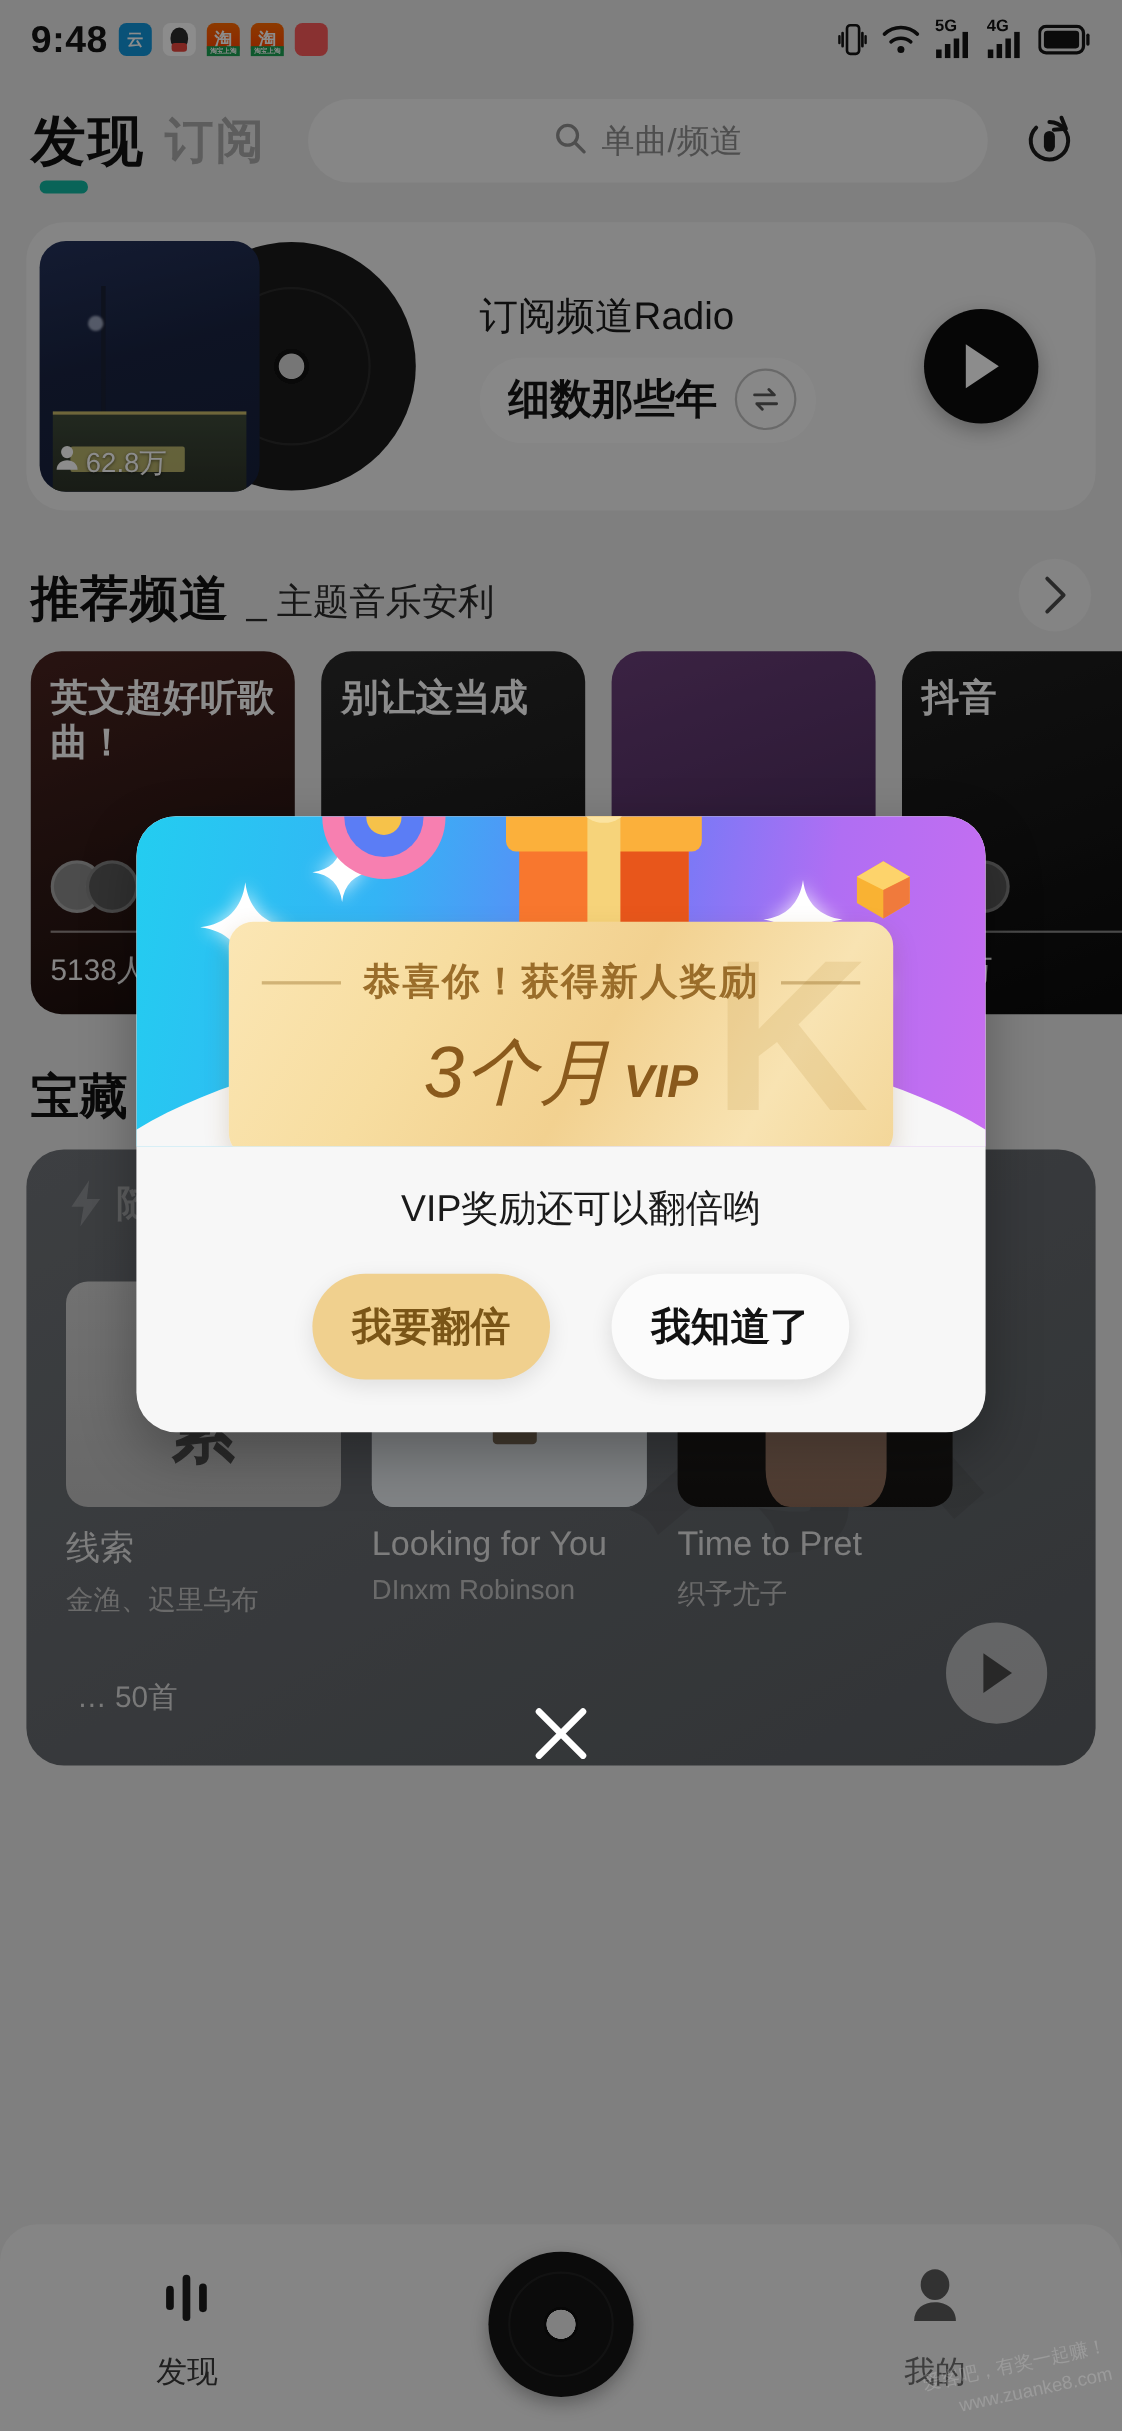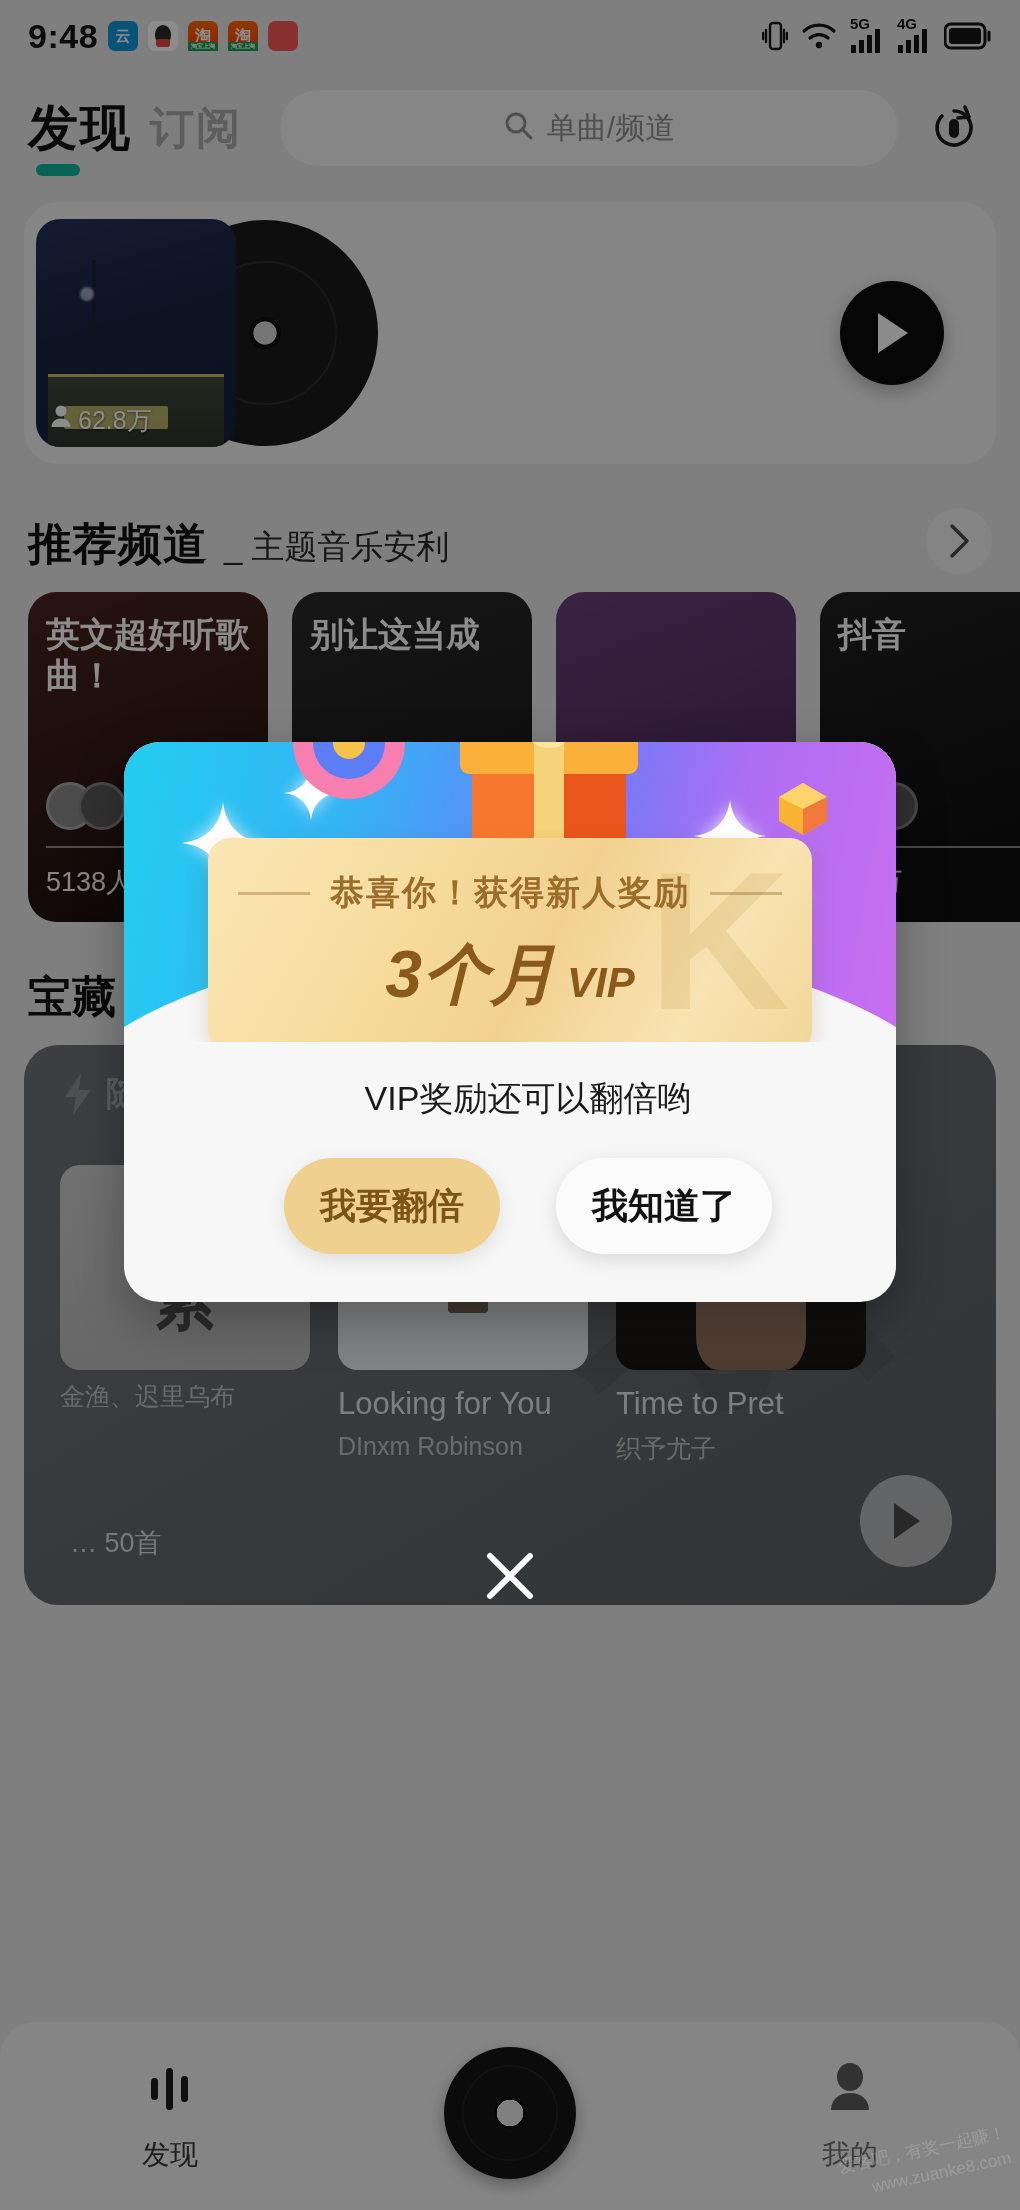--- a/index.html
+++ b/index.html
@@ -227,21 +227,21 @@
   .coupon .cong {
     position: relative; text-align:center; margin-top: 32px;
     color: #9a6d2a; font-size: 34px; font-weight: 700; letter-spacing: 2px;
     display:flex;align-items:center;justify-content:center;gap:20px;
   }
   .coupon .cong .ln { width: 72px; height: 3px; background: rgba(160,120,50,.45); display:block;}
   .coupon .vipline {
     position:relative; text-align:center; margin-top: 14px;
     display:flex;align-items:baseline;justify-content:center;gap:10px;
   }
-  .coupon .vipbig { font-size: 66px; font-weight: 700; font-style: italic; color:#8a5a1c; letter-spacing:1px;text-align:right;}
+  .coupon .vipbig { font-size: 66px; font-weight: 400; font-style: italic; color:#8a5a1c; letter-spacing:1px;text-align:right;}
   .coupon .vipsm { font-size: 42px; font-weight: 800; font-style: italic; color:#8a5a1c;}
   .modal-body { padding: 34px 0 48px 0; text-align:center;margin-left:36px; }
   .modal-note { font-size: 34px; color:#1a1a1a; }
   .modal-btns { display:flex; justify-content:center; gap: 56px; margin-top: 36px;}
   .btn {
     width: 216px; height: 96px; border-radius: 48px;
     display:flex;align-items:center;justify-content:center;
     font-size: 36px; font-weight: 700; border: none; cursor: pointer;
   }
   .btn-secondary { background: #fbfbfb; color:#121212; box-shadow: 0 6px 20px rgba(0,0,0,.12);}
@@ -343,20 +343,31 @@
         <div class="building"></div>
         <div class="win"></div>
         <div class="rc-count">
           <svg width="22" height="24" viewBox="0 0 22 24">
               <circle cx="11" cy="7" r="5.5" fill="#fff"></circle>
               <path d="M1.5 23c0-5.2 4.2-8.5 9.5-8.5s9.5 3.3 9.5 8.5z" fill="#fff"></path>
             </svg>
           <span>62.8万</span>
         </div>
       </div>
+      <div class="rc-body">
+        <div class="rc-title">订阅频道Radio</div>
+        <div class="rc-pill">
+          <span class="rc-song">细数那些年</span>
+          <span class="rc-swap">
+            <svg width="30" height="30" viewBox="0 0 30 30">
+                <path d="M5 11h18l-5-5M25 19H7l5 5" fill="none" stroke="#5a5a5a" stroke-width="2.6" stroke-linecap="round" stroke-linejoin="round"></path>
+              </svg>
+          </span>
+        </div>
+      </div>
       <div class="rc-play">
         <svg width="44" height="48" viewBox="0 0 44 48">
             <path d="M8 4l30 20L8 44z" fill="#fff"></path>
           </svg>
       </div>
     </div>
 
     <div class="sec-head">
       <span class="sec-title">推荐频道</span>
       <span class="sec-sub">
@@ -404,20 +415,21 @@
         <svg width="36" height="46" viewBox="0 0 36 46">
             <path d="M21 2L5 26h11L13 44 31 19H19z" fill="#d6d6d6" opacity=".6"></path>
           </svg>
         <span>随心新歌速递</span>
       </div>
       <div class="tr-items">
         <div class="tr-item">
           <div class="tr-cover tc1">
               <span class="cn">线<br>索</span>
             </div>
+          <div class="tr-name">线索</div>
           <div class="tr-artist">金渔、迟里乌布</div>
         </div>
         <div class="tr-item">
           <div class="tr-cover tc3">
               <div class="snow"></div>
               <div class="ch"></div>
             </div>
           <div class="tr-name">Looking for You</div>
           <div class="tr-artist">DInxm Robinson</div>
         </div>

